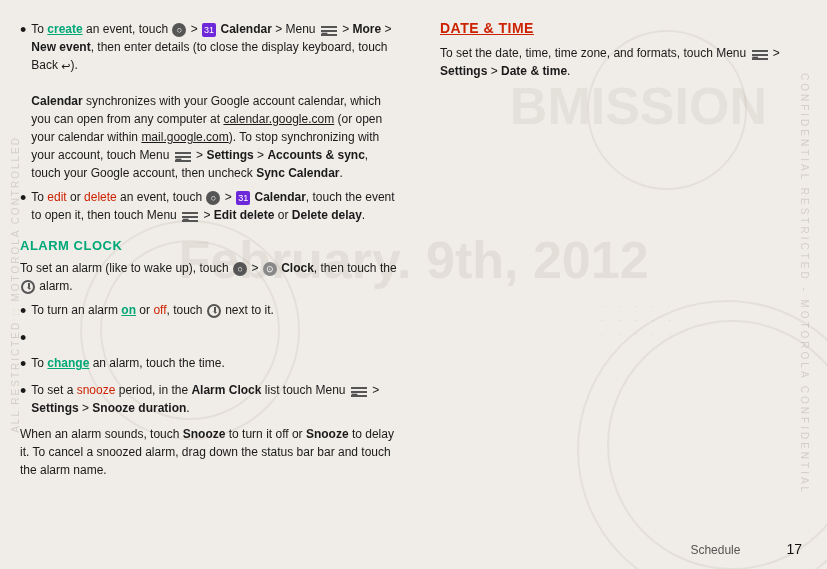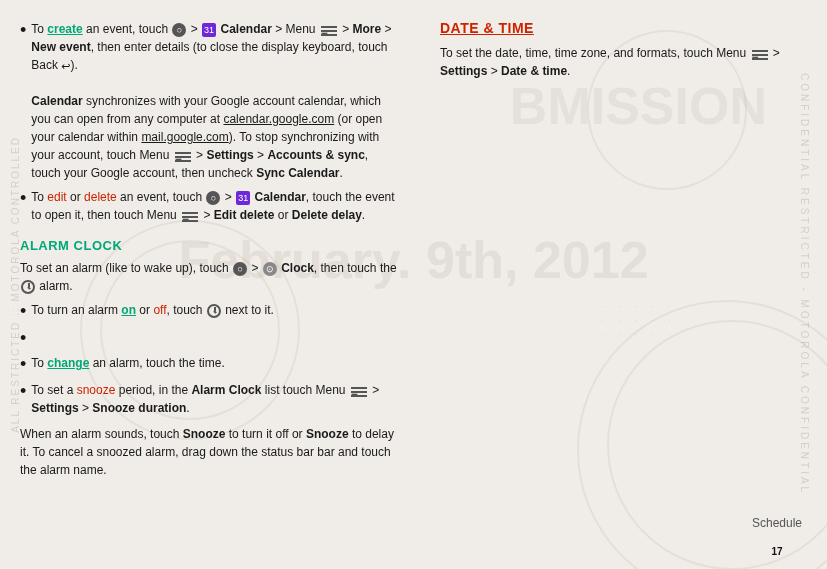--- a/index.html
+++ b/index.html
@@ -225,33 +225,32 @@
     }
 
     .page-number-area {
       position: absolute;
       bottom: 12px;
       right: 25px;
       font-size: 12px;
       color: #333;
       z-index: 10;
       display: flex;
-      align-items: center;
-      gap: 16px;
-      flex-direction: column;
+      align-items: flex-end;
+      gap: 46px;
     }
 
     .schedule-label {
       font-size: 12px;
       color: #555;
     }
 
     .page-num {
-      font-size: 10px;
-      font-weight: bold;
+      font-size: 14px;
+      font-weight: normal;
       color: #111;
     }
 
     .menu-icon {
       display: inline-block;
       width: 16px;
       height: 12px;
       vertical-align: middle;
       margin: 0 2px;
       position: relative;

